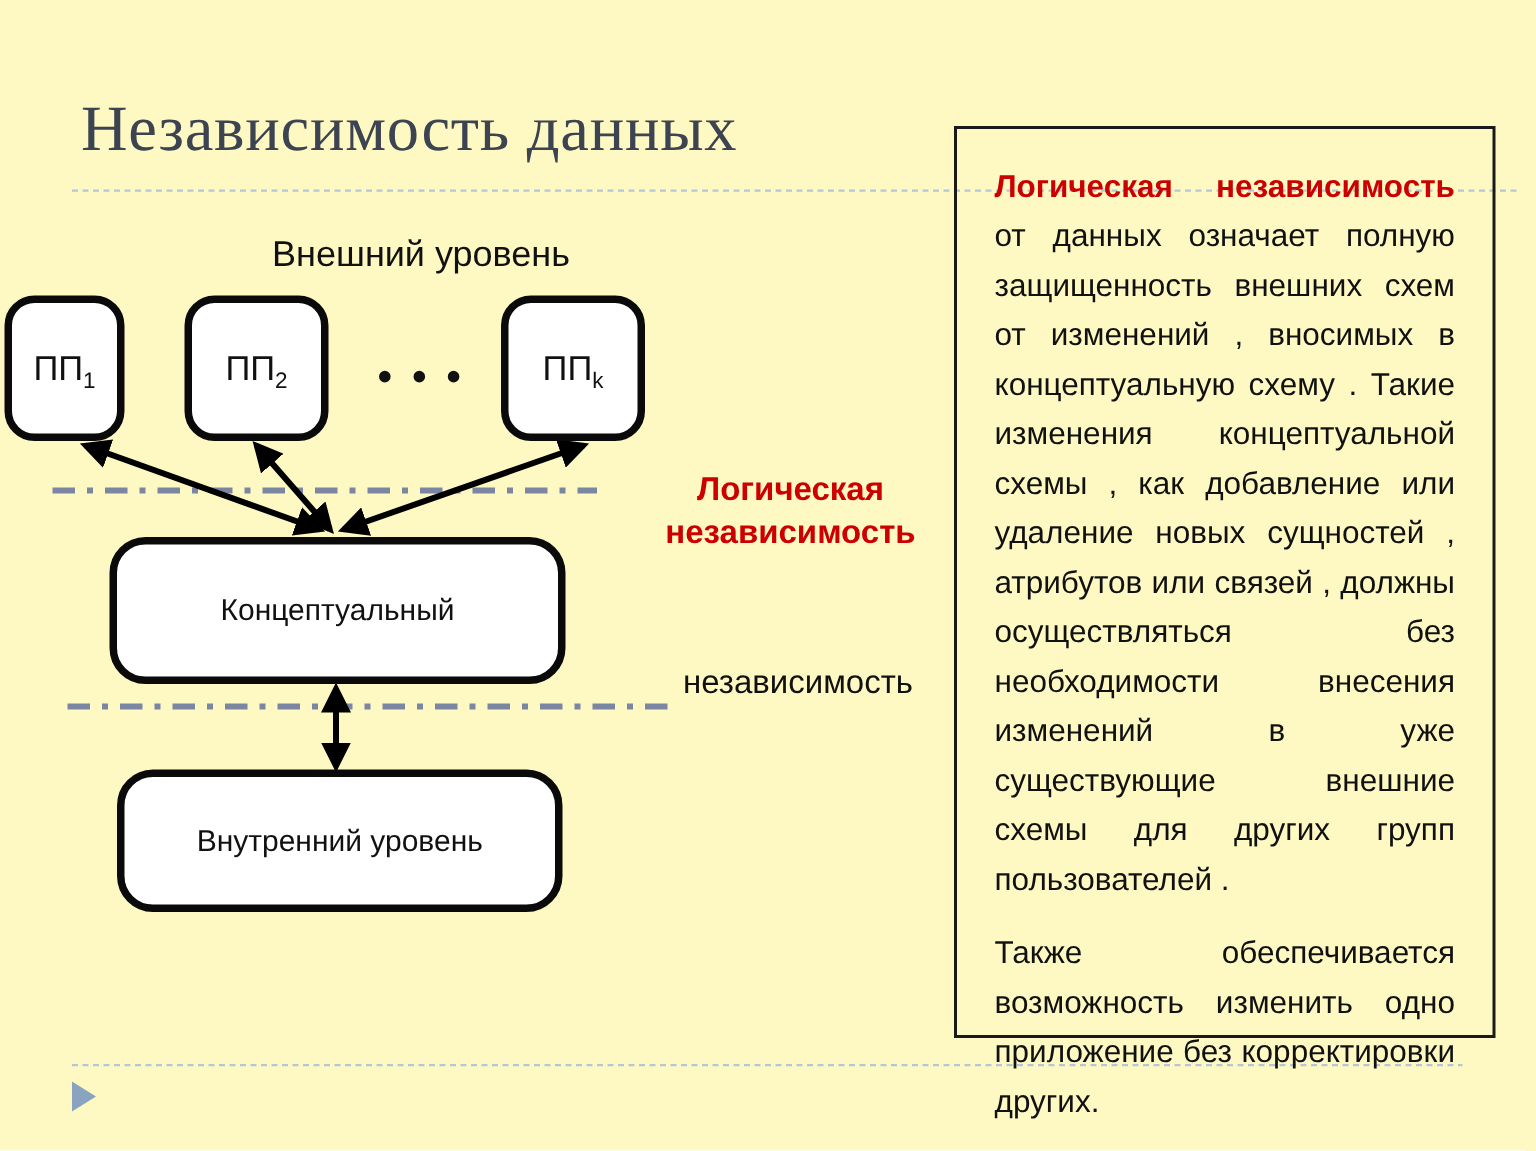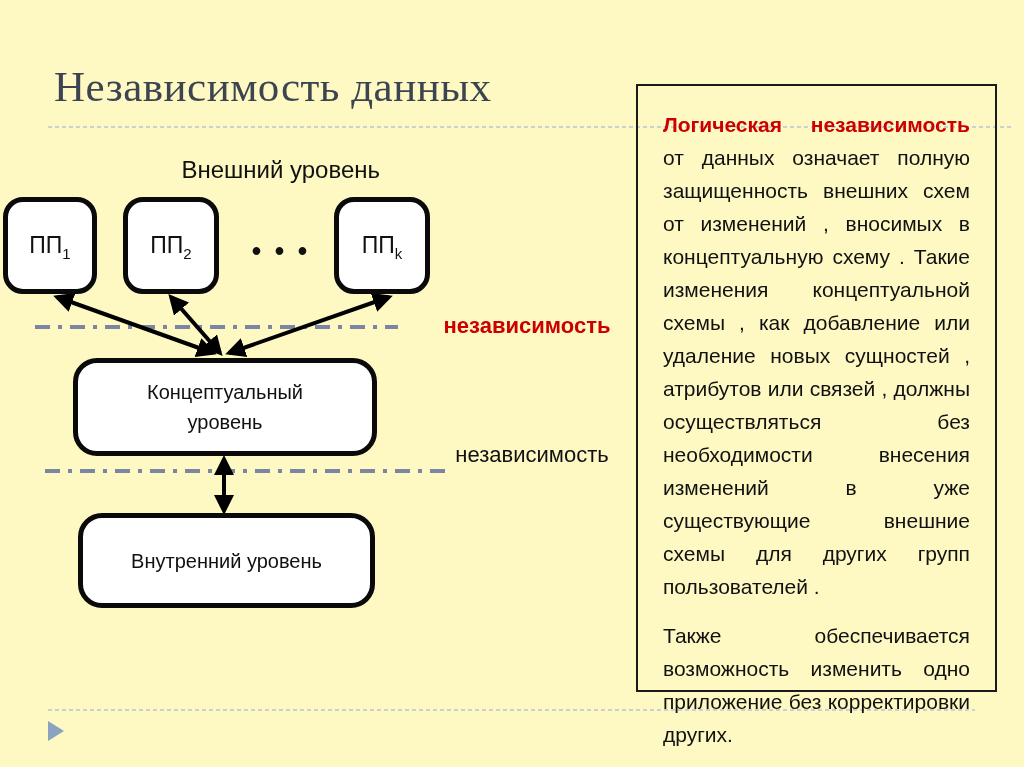--- a/index.html
+++ b/index.html
@@ -28,21 +28,21 @@
 
   .pp-box{
     position:absolute;top:197px;height:97px;
     box-sizing:border-box;
     border:5px solid #0a0a0a;border-radius:20px;
     background:#ffffff;
     display:flex;align-items:center;justify-content:center;
     font-size:23px;color:#111;
   }
   .pp-box sub{font-size:15px;line-height:0;}
-  #pp1{left:3px;width:94px;}
+  #pp1{left:3px;width:80px;}
   #pp2{left:123px;width:96px;}
   #ppk{left:334px;width:96px;}
 
   .ellipsis{
     position:absolute;left:244px;top:236px;width:74px;
     text-align:center;font-size:27px;font-weight:700;color:#111;
     letter-spacing:3px;white-space:nowrap;
   }
 
   .side-label{
@@ -118,27 +118,27 @@
   </div>
   <div class="pp-box" id="pp2">
     <span><span>ПП</span><sub>2</sub></span>
   </div>
   <div class="ellipsis">• • •</div>
   <div class="pp-box" id="ppk">
     <span><span>ПП</span><sub>k</sub></span>
   </div>
 
   <div class="side-label" id="logical-label">
+    <span>Логическая</span>
     <span>независимость</span>
   </div>
 
   <div class="level-box" id="conceptual-box">
     <span>
       <span style="display:block">Концептуальный</span>
-      <span style="display:block">уровень</span>
     </span>
   </div>
 
   <div class="side-label" id="physical-label">
     <span>независимость</span>
   </div>
 
   <div class="level-box" id="internal-box">
     <span>Внутренний уровень</span>
   </div>

